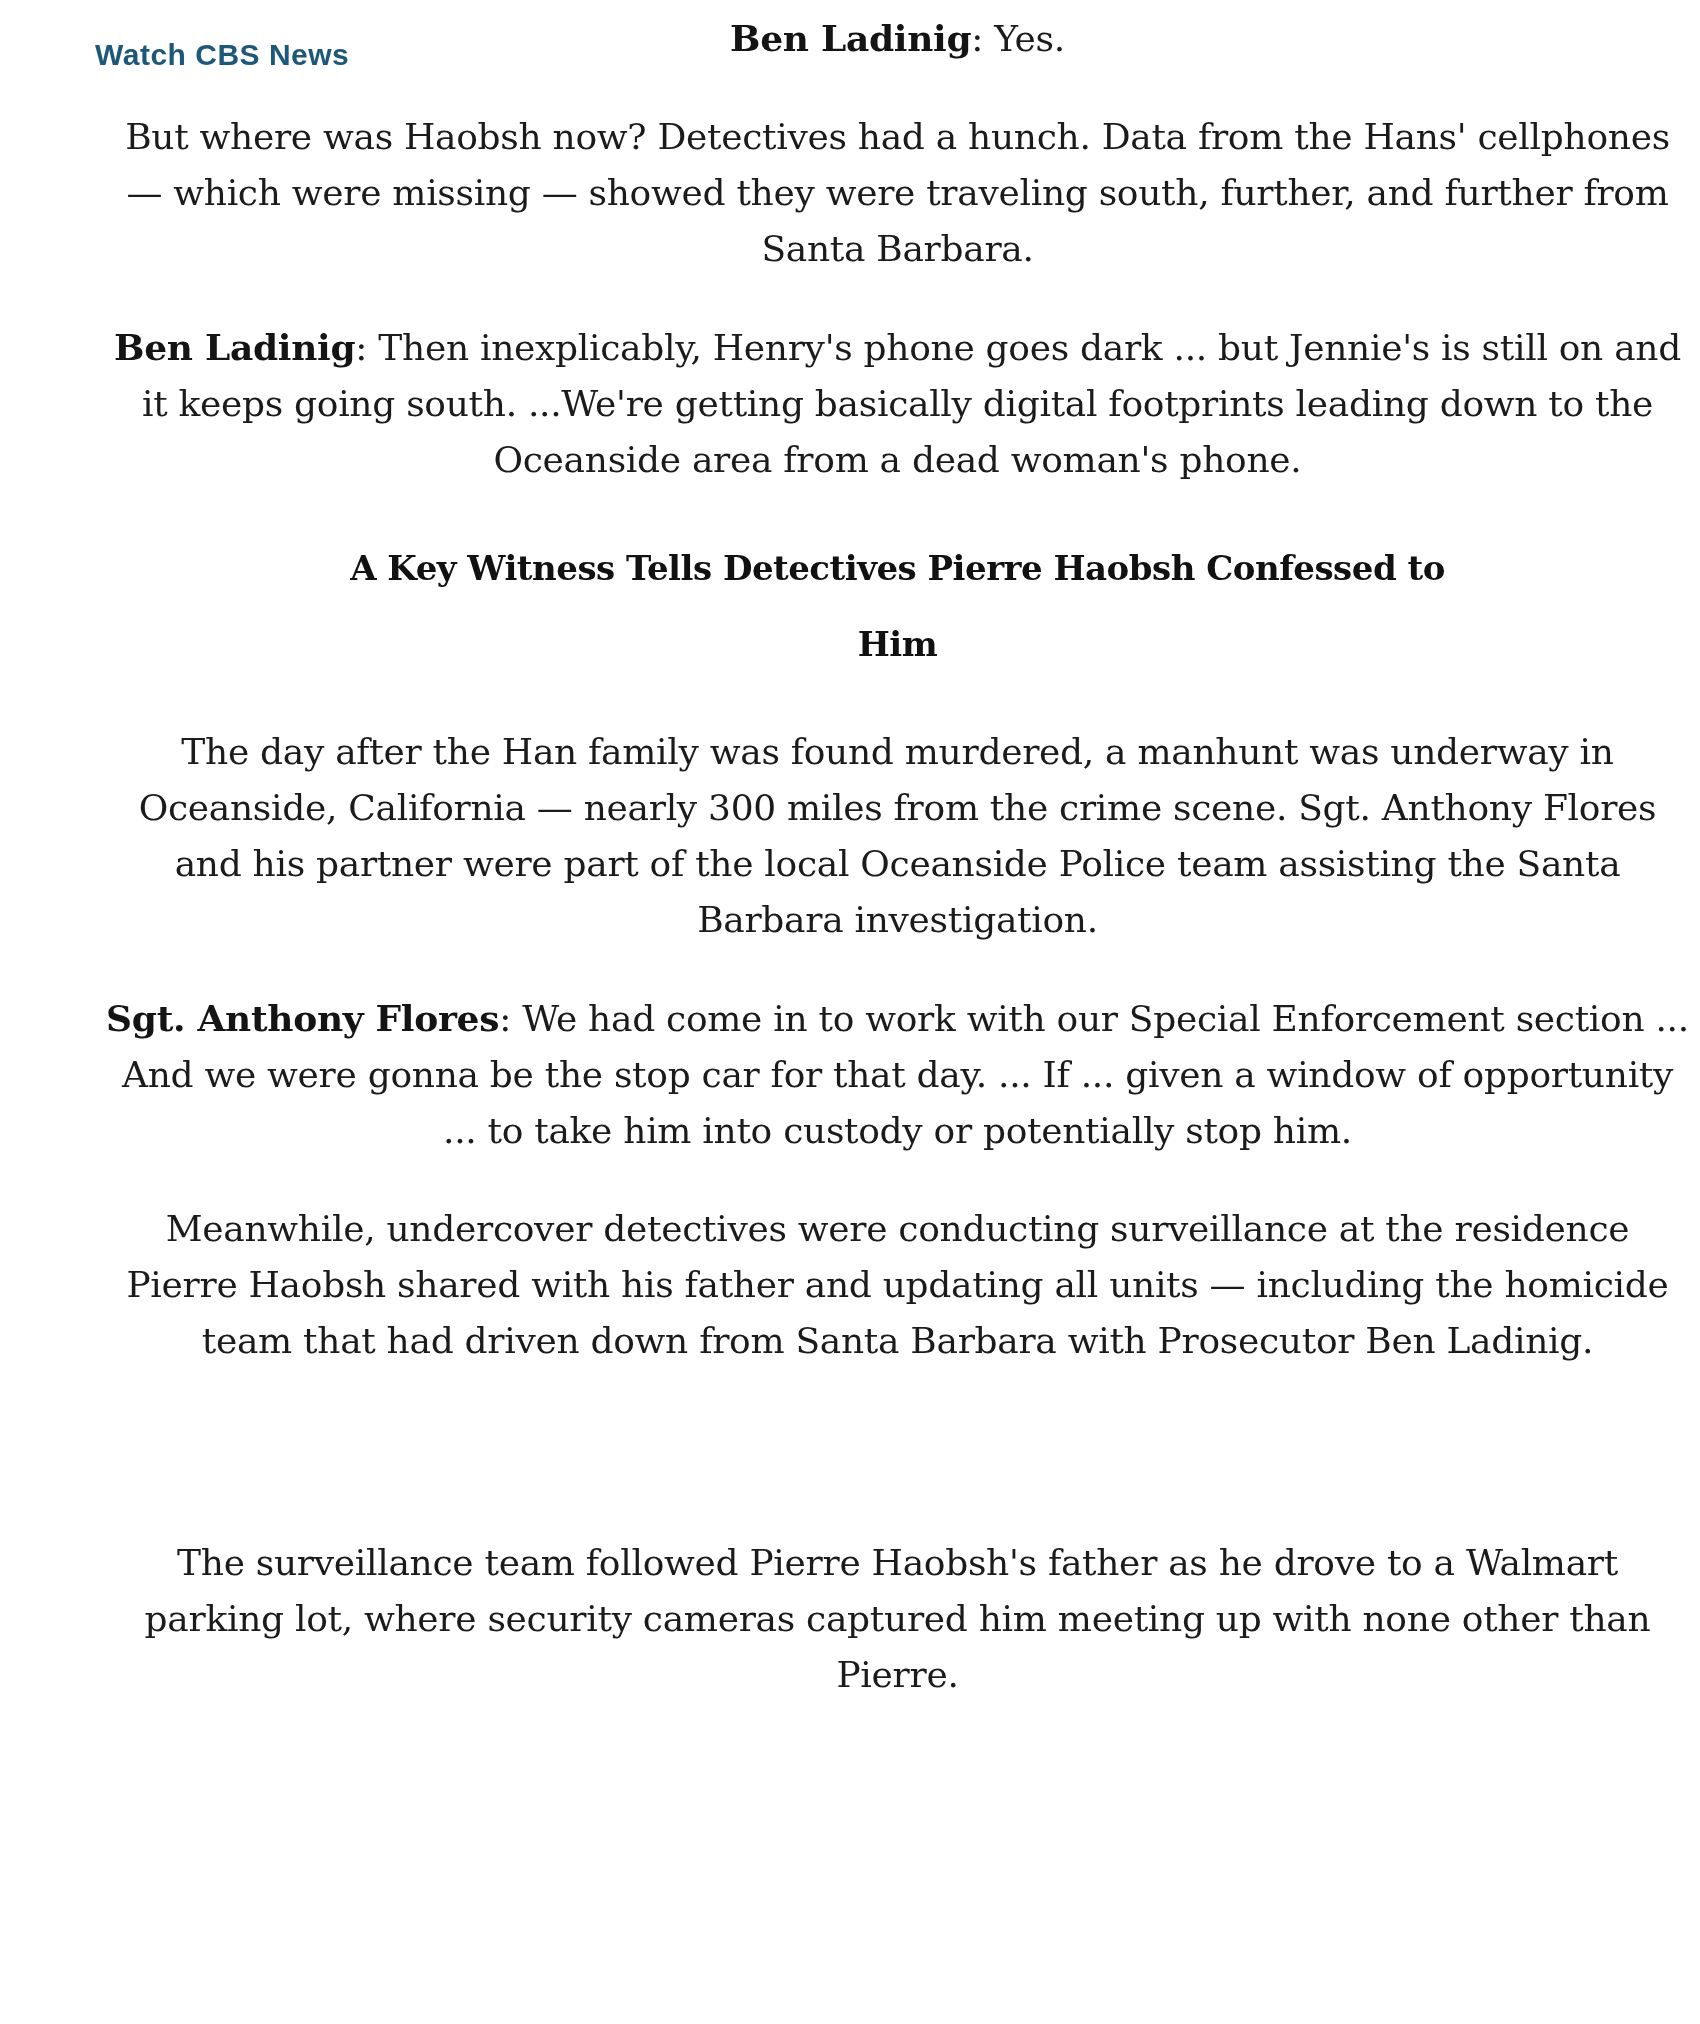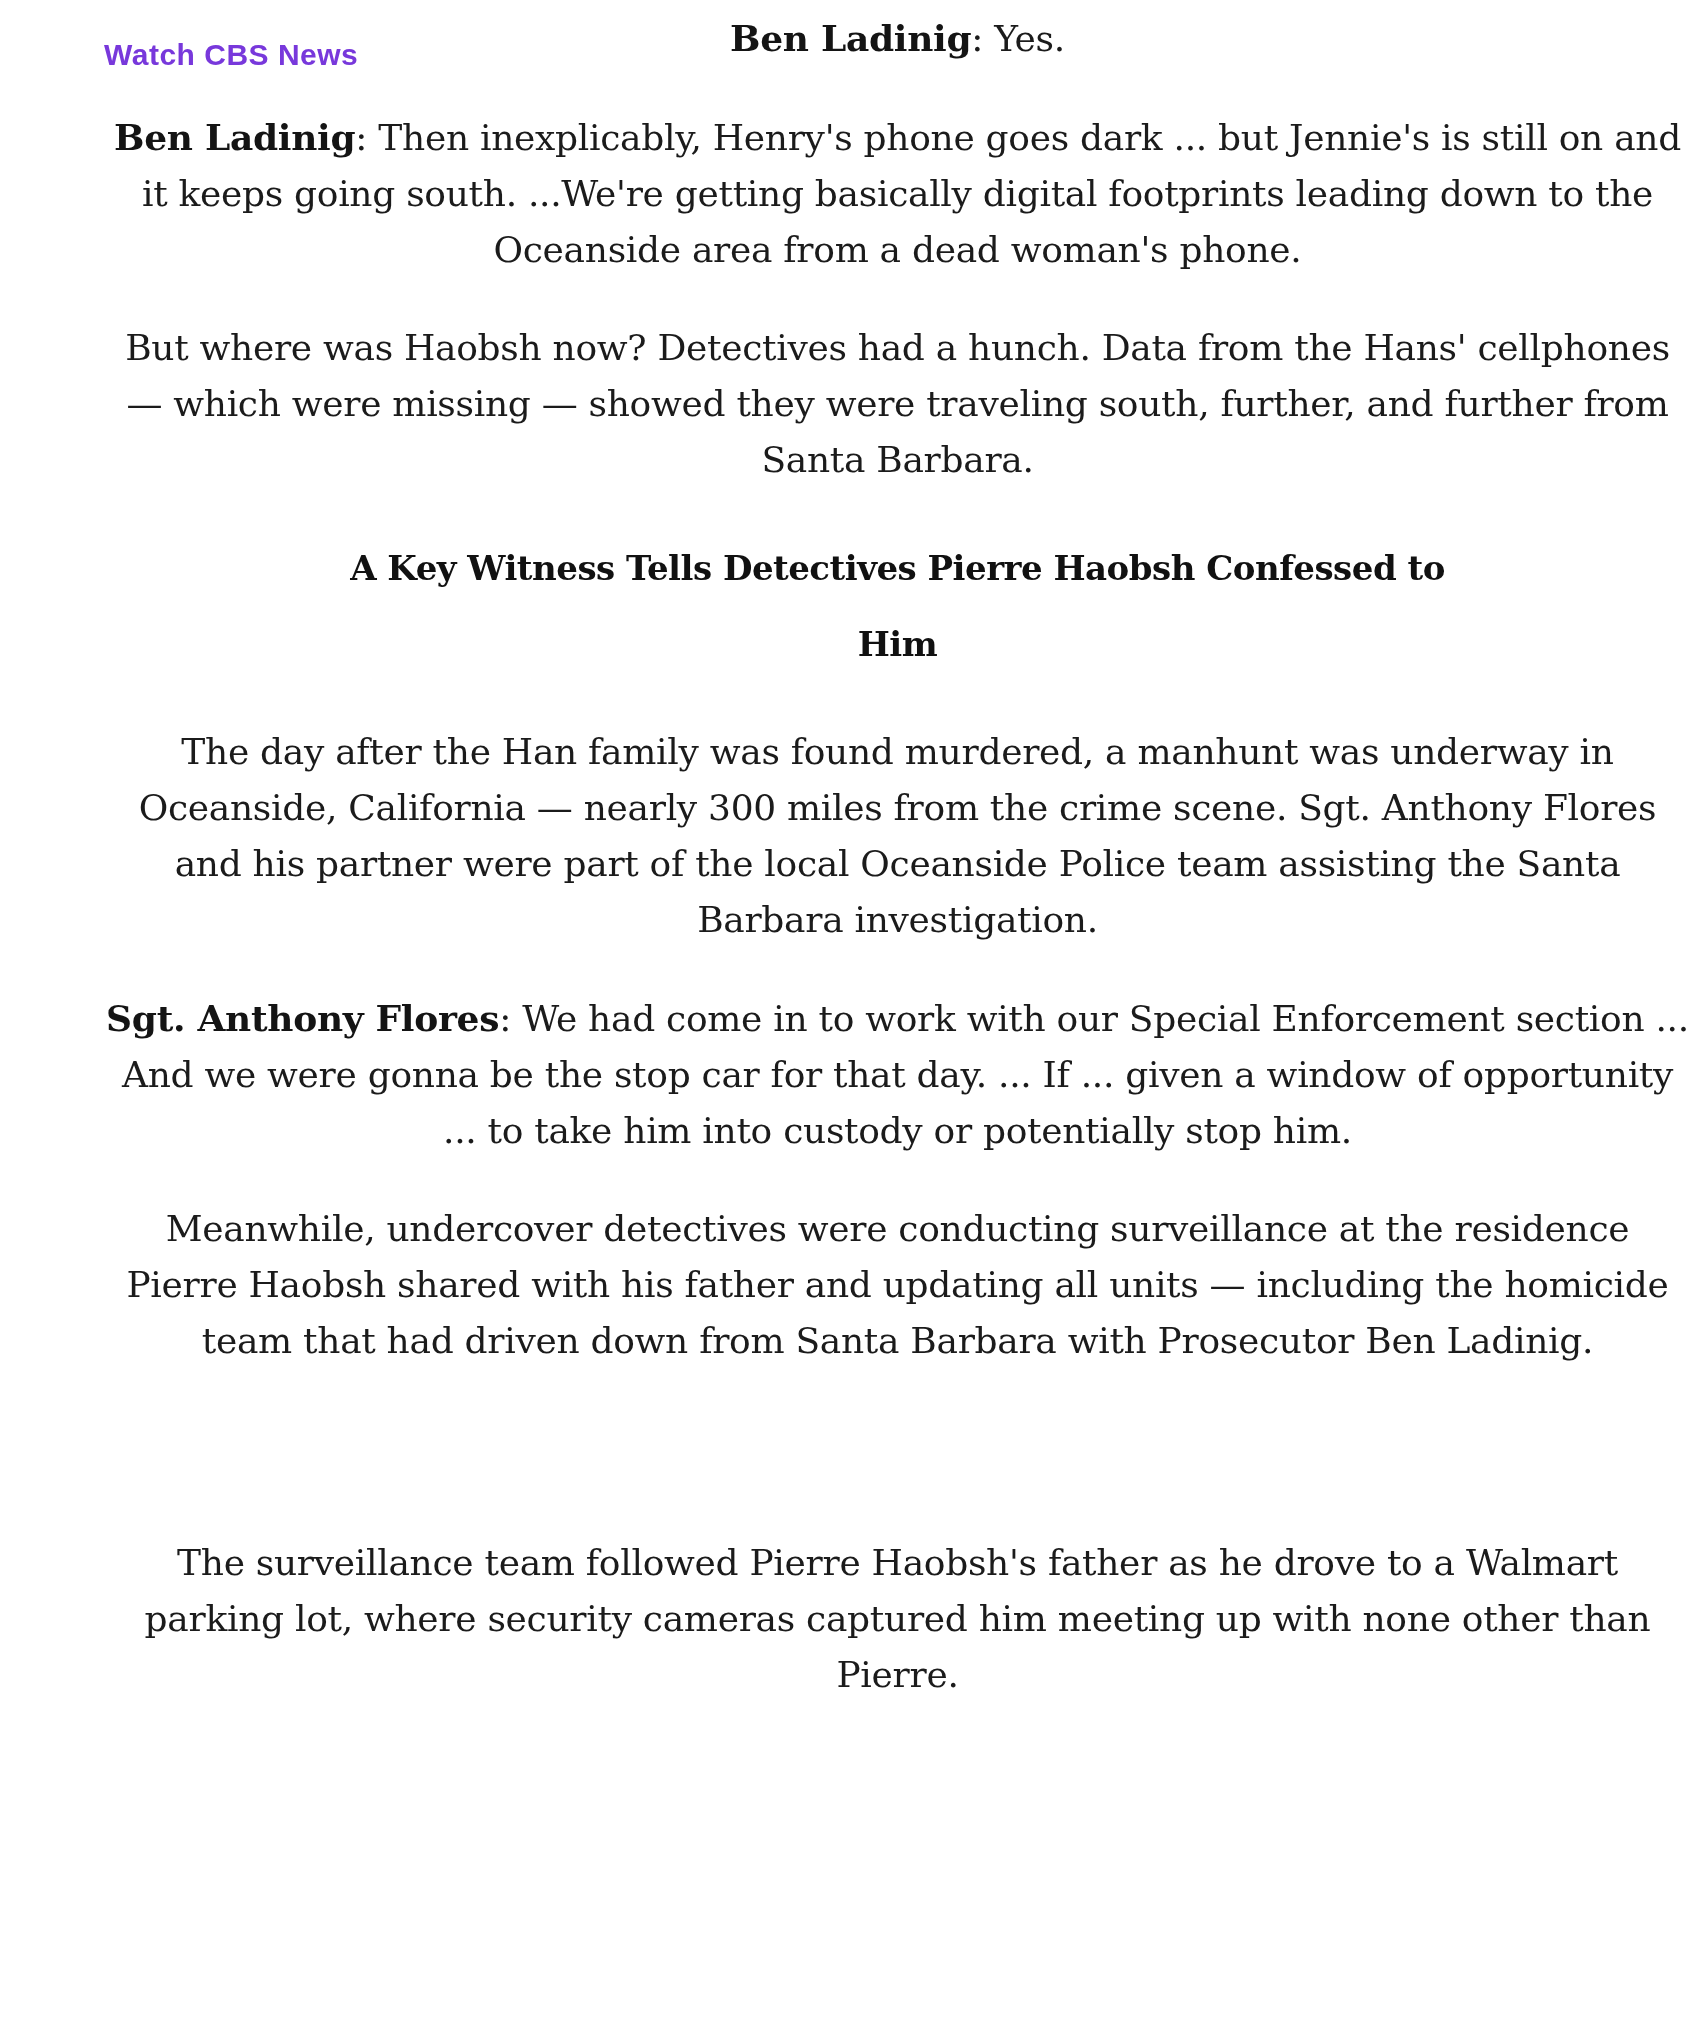--- a/index.html
+++ b/index.html
@@ -9,29 +9,29 @@
   }
   body {
     width: 1700px;
     height: 2024px;
     overflow: hidden;
     position: relative;
     font-family: "DejaVu Serif", serif;
   }
   .watermark {
     position: absolute;
-    left: 104px;
+    left: 95px;
     top: 40px;
     z-index: 0;
     font-family: "Liberation Sans", sans-serif;
     font-weight: 700;
     font-size: 30px;
     line-height: 1;
     letter-spacing: 0.5px;
-    color: #6d28d9;
+    color: #0c4a6e;
     opacity: 0.92;
     user-select: none;
   }
   .article {
     position: relative;
     z-index: 1;
     padding: 10px 0 0 95px;
     text-align: center;
   }
   .body-para {
@@ -59,26 +59,26 @@
     width: 100%;
   }
 </style>
 </head>
 <body>
 
 <div class="watermark">Watch CBS News</div>
 
 <div class="article">
     <p class="body-para"><strong>Ben Ladinig</strong><span>: Yes.</span></p>
+    <p class="body-para"><span>But where was Haobsh now? Detectives had a hunch. Data from the Hans' cellphones
+— which were missing — showed they were traveling south, further, and further from
+Santa Barbara.</span></p>
     <p class="body-para"><strong>Ben Ladinig</strong><span>: Then inexplicably, Henry's phone goes dark ... but Jennie's is still on and
 it keeps going south. ...We're getting basically digital footprints leading down to the
 Oceanside area from a dead woman's phone.</span></p>
-    <p class="body-para"><span>But where was Haobsh now? Detectives had a hunch. Data from the Hans' cellphones
-— which were missing — showed they were traveling south, further, and further from
-Santa Barbara.</span></p>
     <h2 class="section-heading"><span>A Key Witness Tells Detectives Pierre Haobsh Confessed to
 Him</span></h2>
     <p class="body-para"><span>The day after the Han family was found murdered, a manhunt was underway in
 Oceanside, California — nearly 300 miles from the crime scene. Sgt. Anthony Flores
 and his partner were part of the local Oceanside Police team assisting the Santa
 Barbara investigation.</span></p>
     <p class="body-para"><strong>Sgt. Anthony Flores</strong><span>: We had come in to work with our Special Enforcement section ...
 And we were gonna be the stop car for that day. ... If ... given a window of opportunity
 ... to take him into custody or potentially stop him.</span></p>
     <p class="body-para"><span>Meanwhile, undercover detectives were conducting surveillance at the residence

